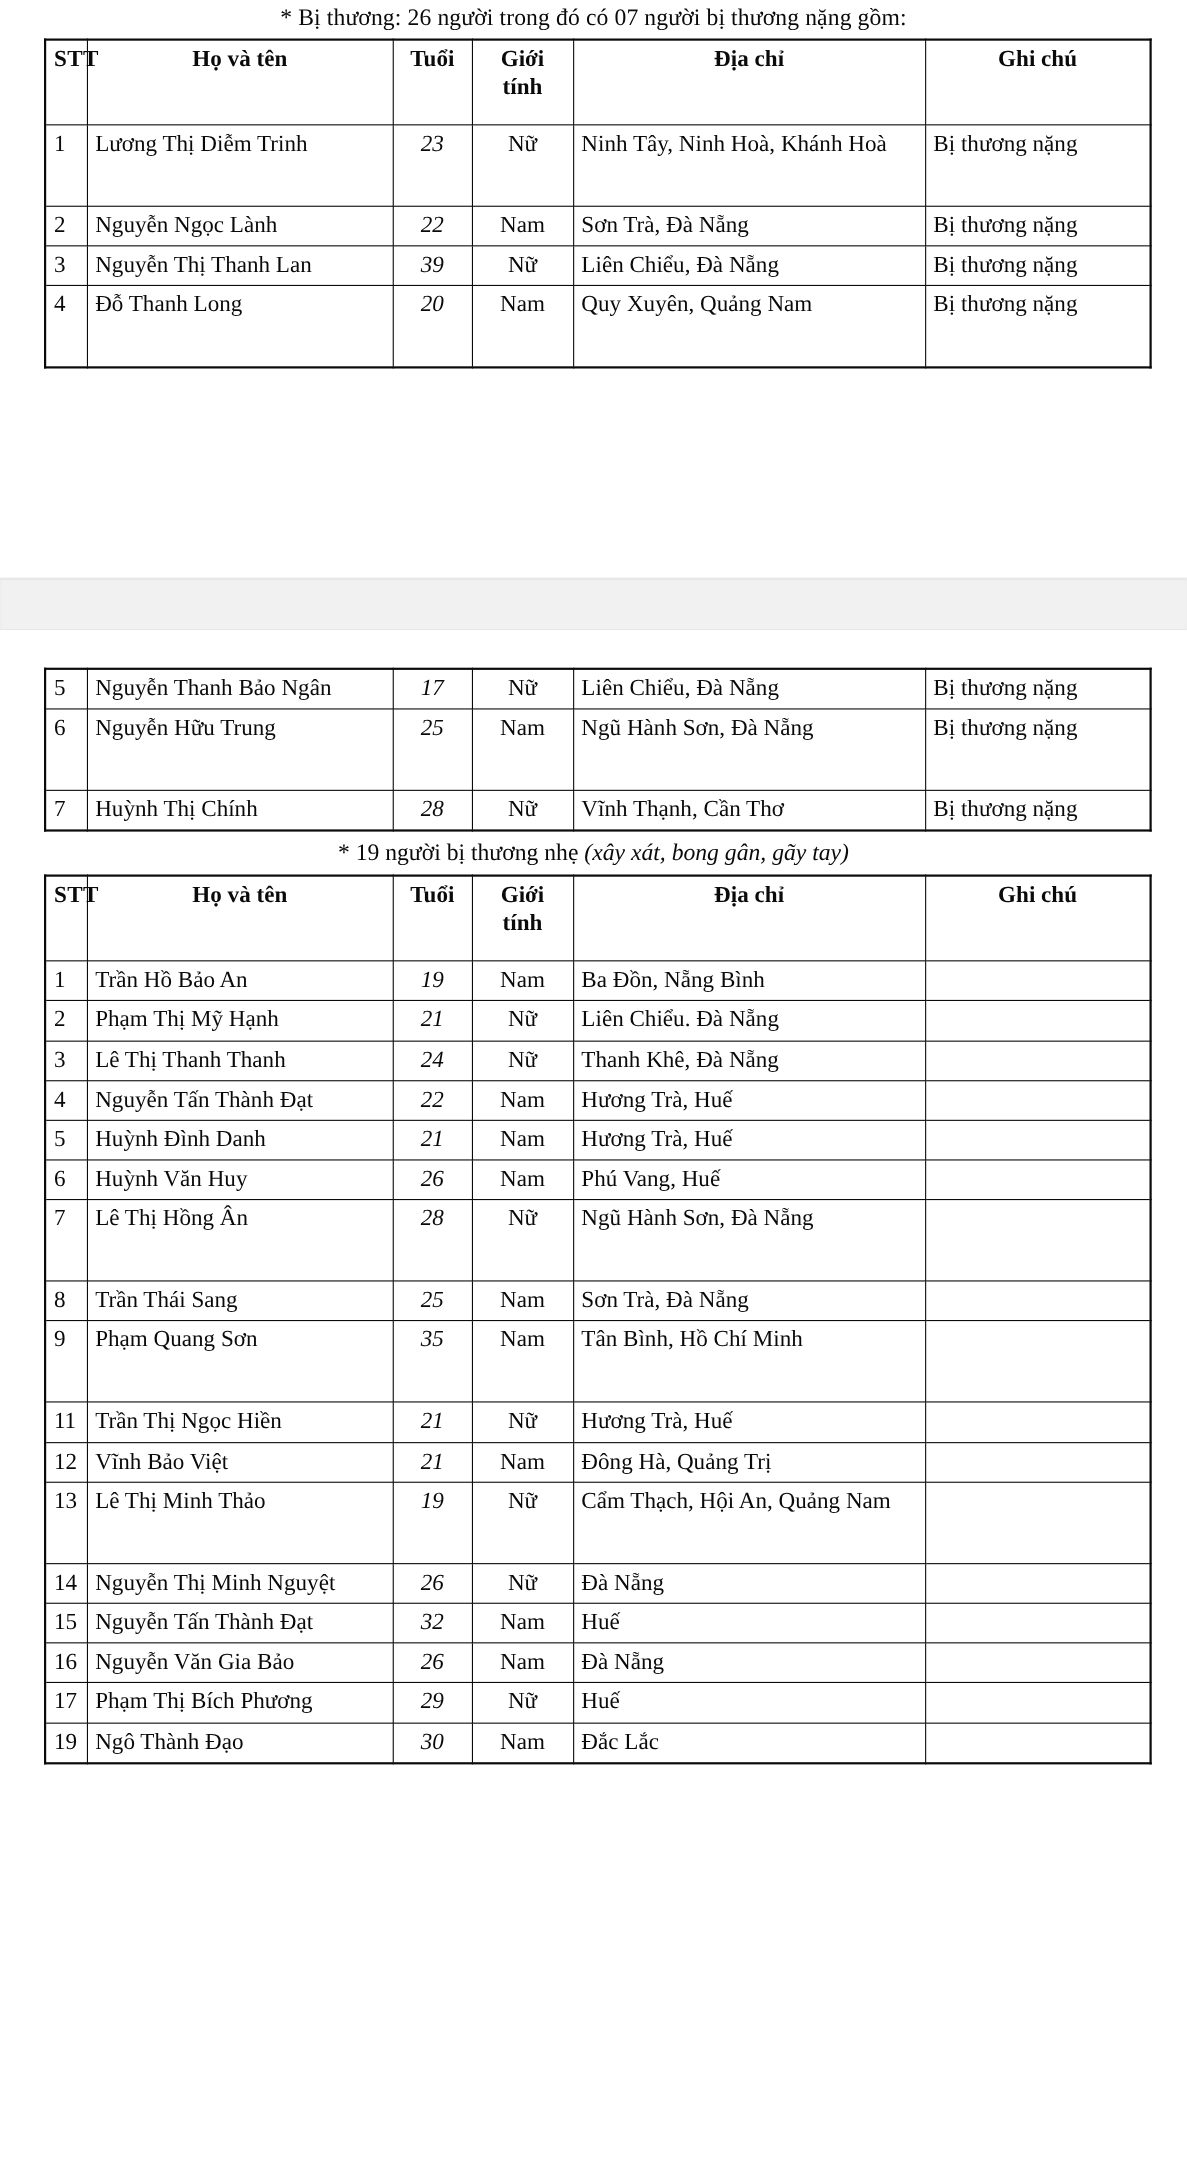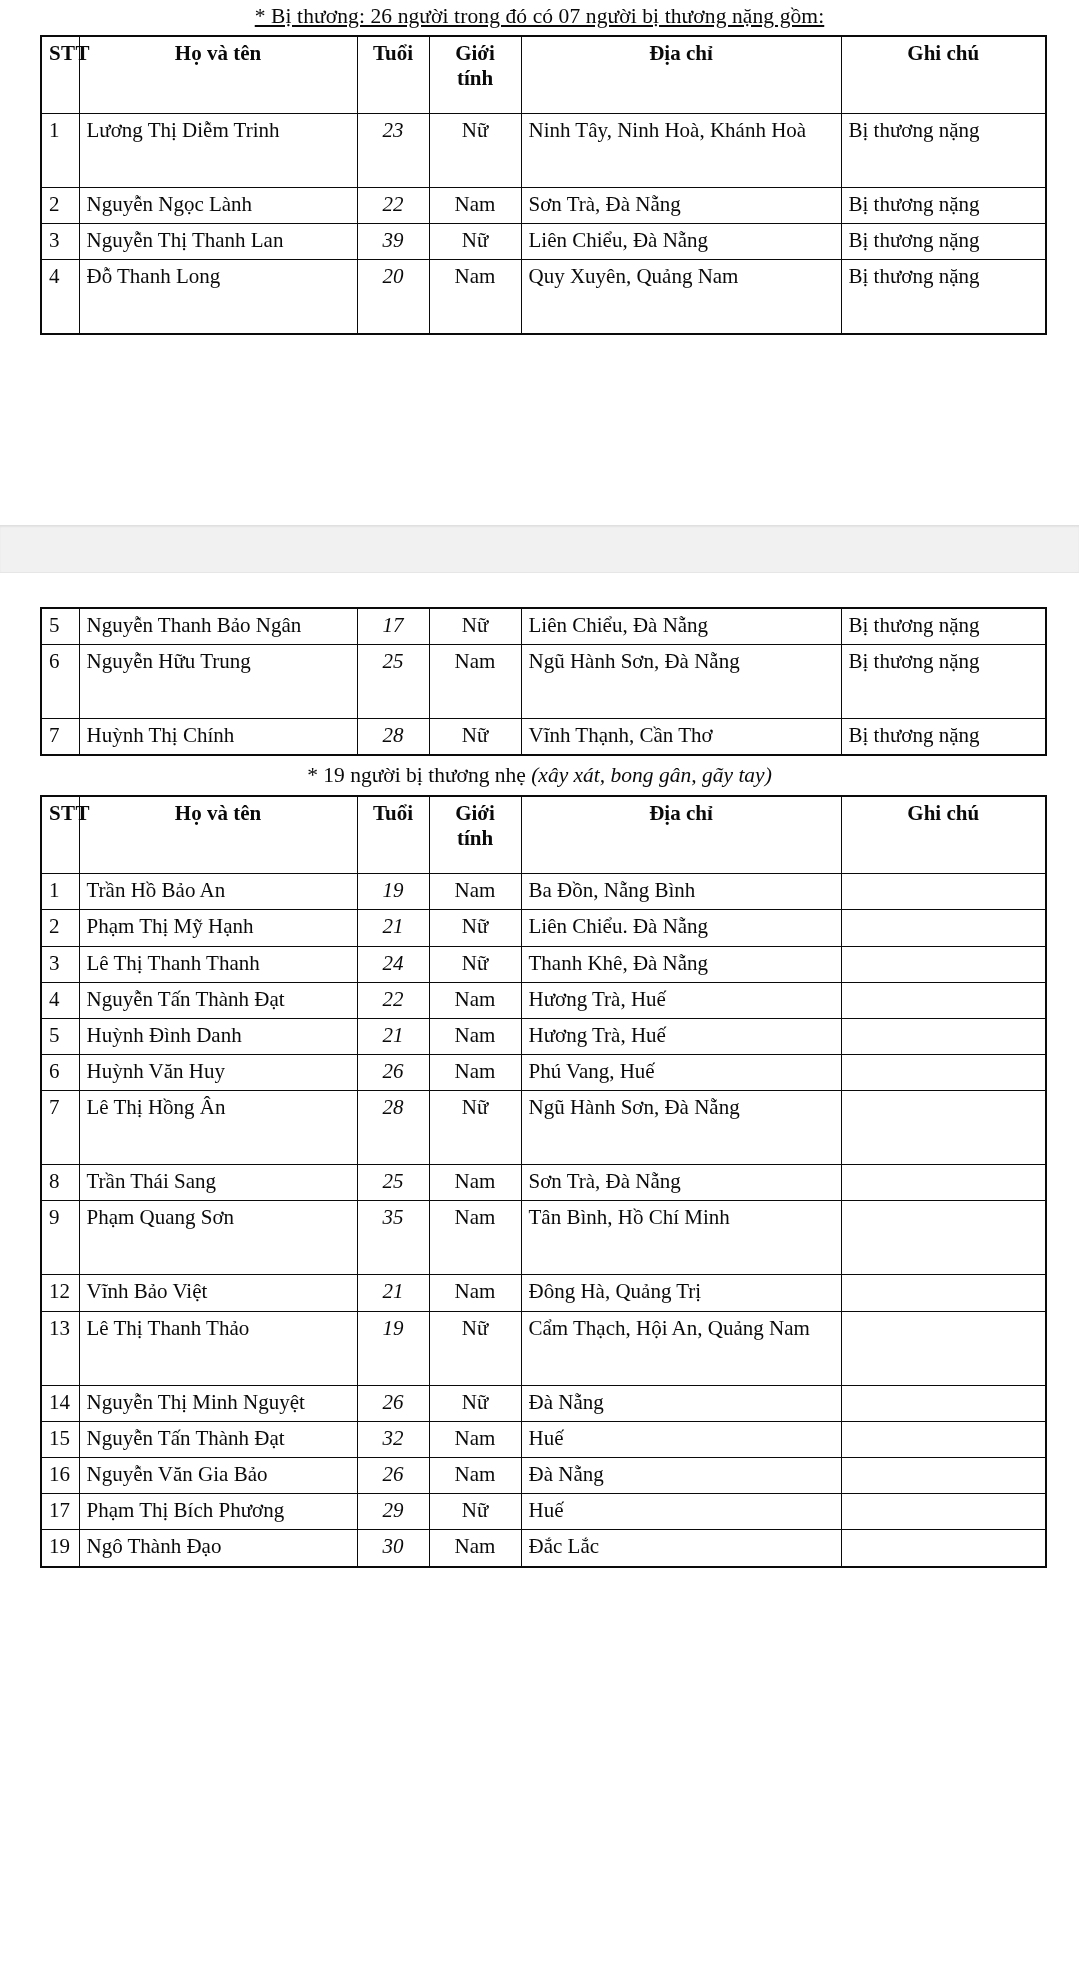--- a/index.html
+++ b/index.html
@@ -29,21 +29,20 @@
   }
   .page-b { min-height: 1400px; }
 
   .caption {
     text-align: center;
     font-size: 21.5px;
     line-height: 1.25;
     padding: 3px 0 5px 0;
     margin: 0;
     letter-spacing: 0.1px;
-    text-decoration: underline;
   }
 
   table.tbl {
     border-collapse: collapse;
     table-layout: fixed;
     width: 1005px;
     margin: 0 0 0 40px;
     border: 2.4px solid #0a0a0a;
   }
   table.tbl td, table.tbl th {
@@ -292,30 +291,38 @@
           </tr>
           <tr class="tall-1">
             <td class="stt">9</td>
             <td class="name">Phạm Quang Sơn</td>
             <td class="age">35</td>
             <td class="sex">Nam</td>
             <td class="addr">Tân Bình, Hồ Chí Minh</td>
             <td class="note"></td>
           </tr>
           <tr>
+            <td class="stt">11</td>
+            <td class="name">Trần Thị Ngọc Hiền</td>
+            <td class="age">21</td>
+            <td class="sex">Nữ</td>
+            <td class="addr">Hương Trà, Huế</td>
+            <td class="note"></td>
+          </tr>
+          <tr>
             <td class="stt">12</td>
             <td class="name">Vĩnh Bảo Việt</td>
             <td class="age">21</td>
             <td class="sex">Nam</td>
             <td class="addr">Đông Hà, Quảng Trị</td>
             <td class="note"></td>
           </tr>
           <tr class="tall-1">
             <td class="stt">13</td>
-            <td class="name">Lê Thị Thanh Thảo</td>
+            <td class="name">Lê Thị Minh Thảo</td>
             <td class="age">19</td>
             <td class="sex">Nữ</td>
             <td class="addr">Cẩm Thạch, Hội An, Quảng Nam</td>
             <td class="note"></td>
           </tr>
           <tr>
             <td class="stt">14</td>
             <td class="name">Nguyễn Thị Minh Nguyệt</td>
             <td class="age">26</td>
             <td class="sex">Nữ</td>

